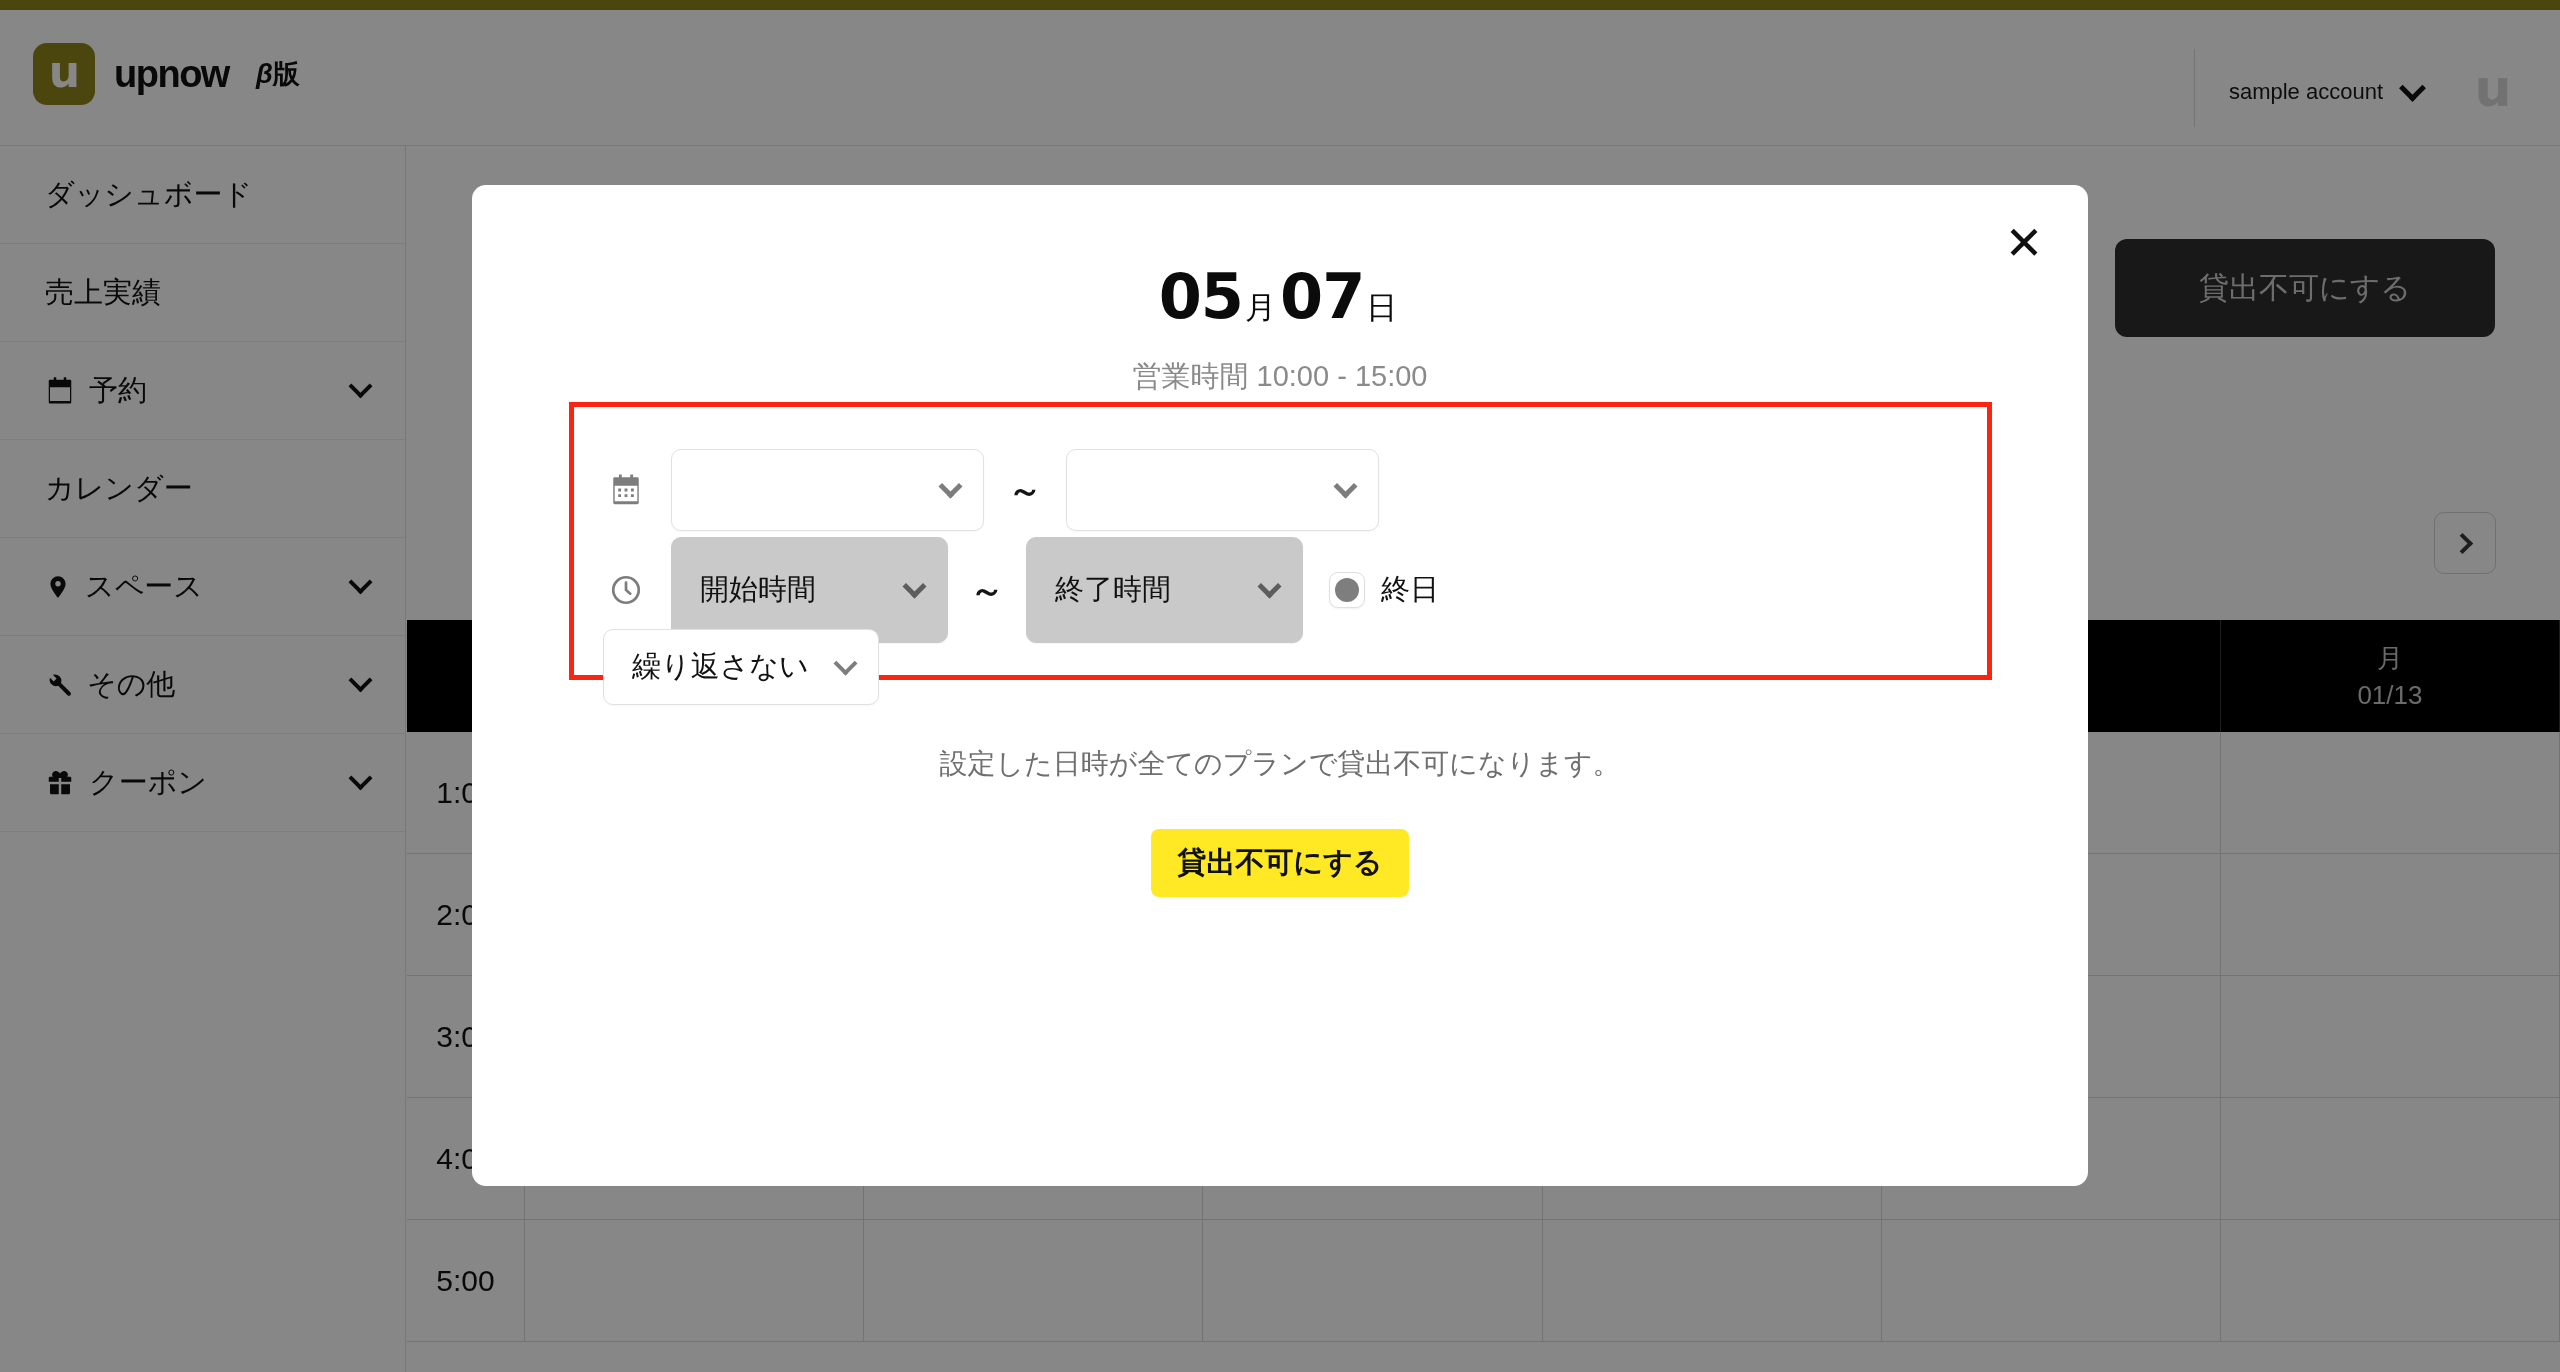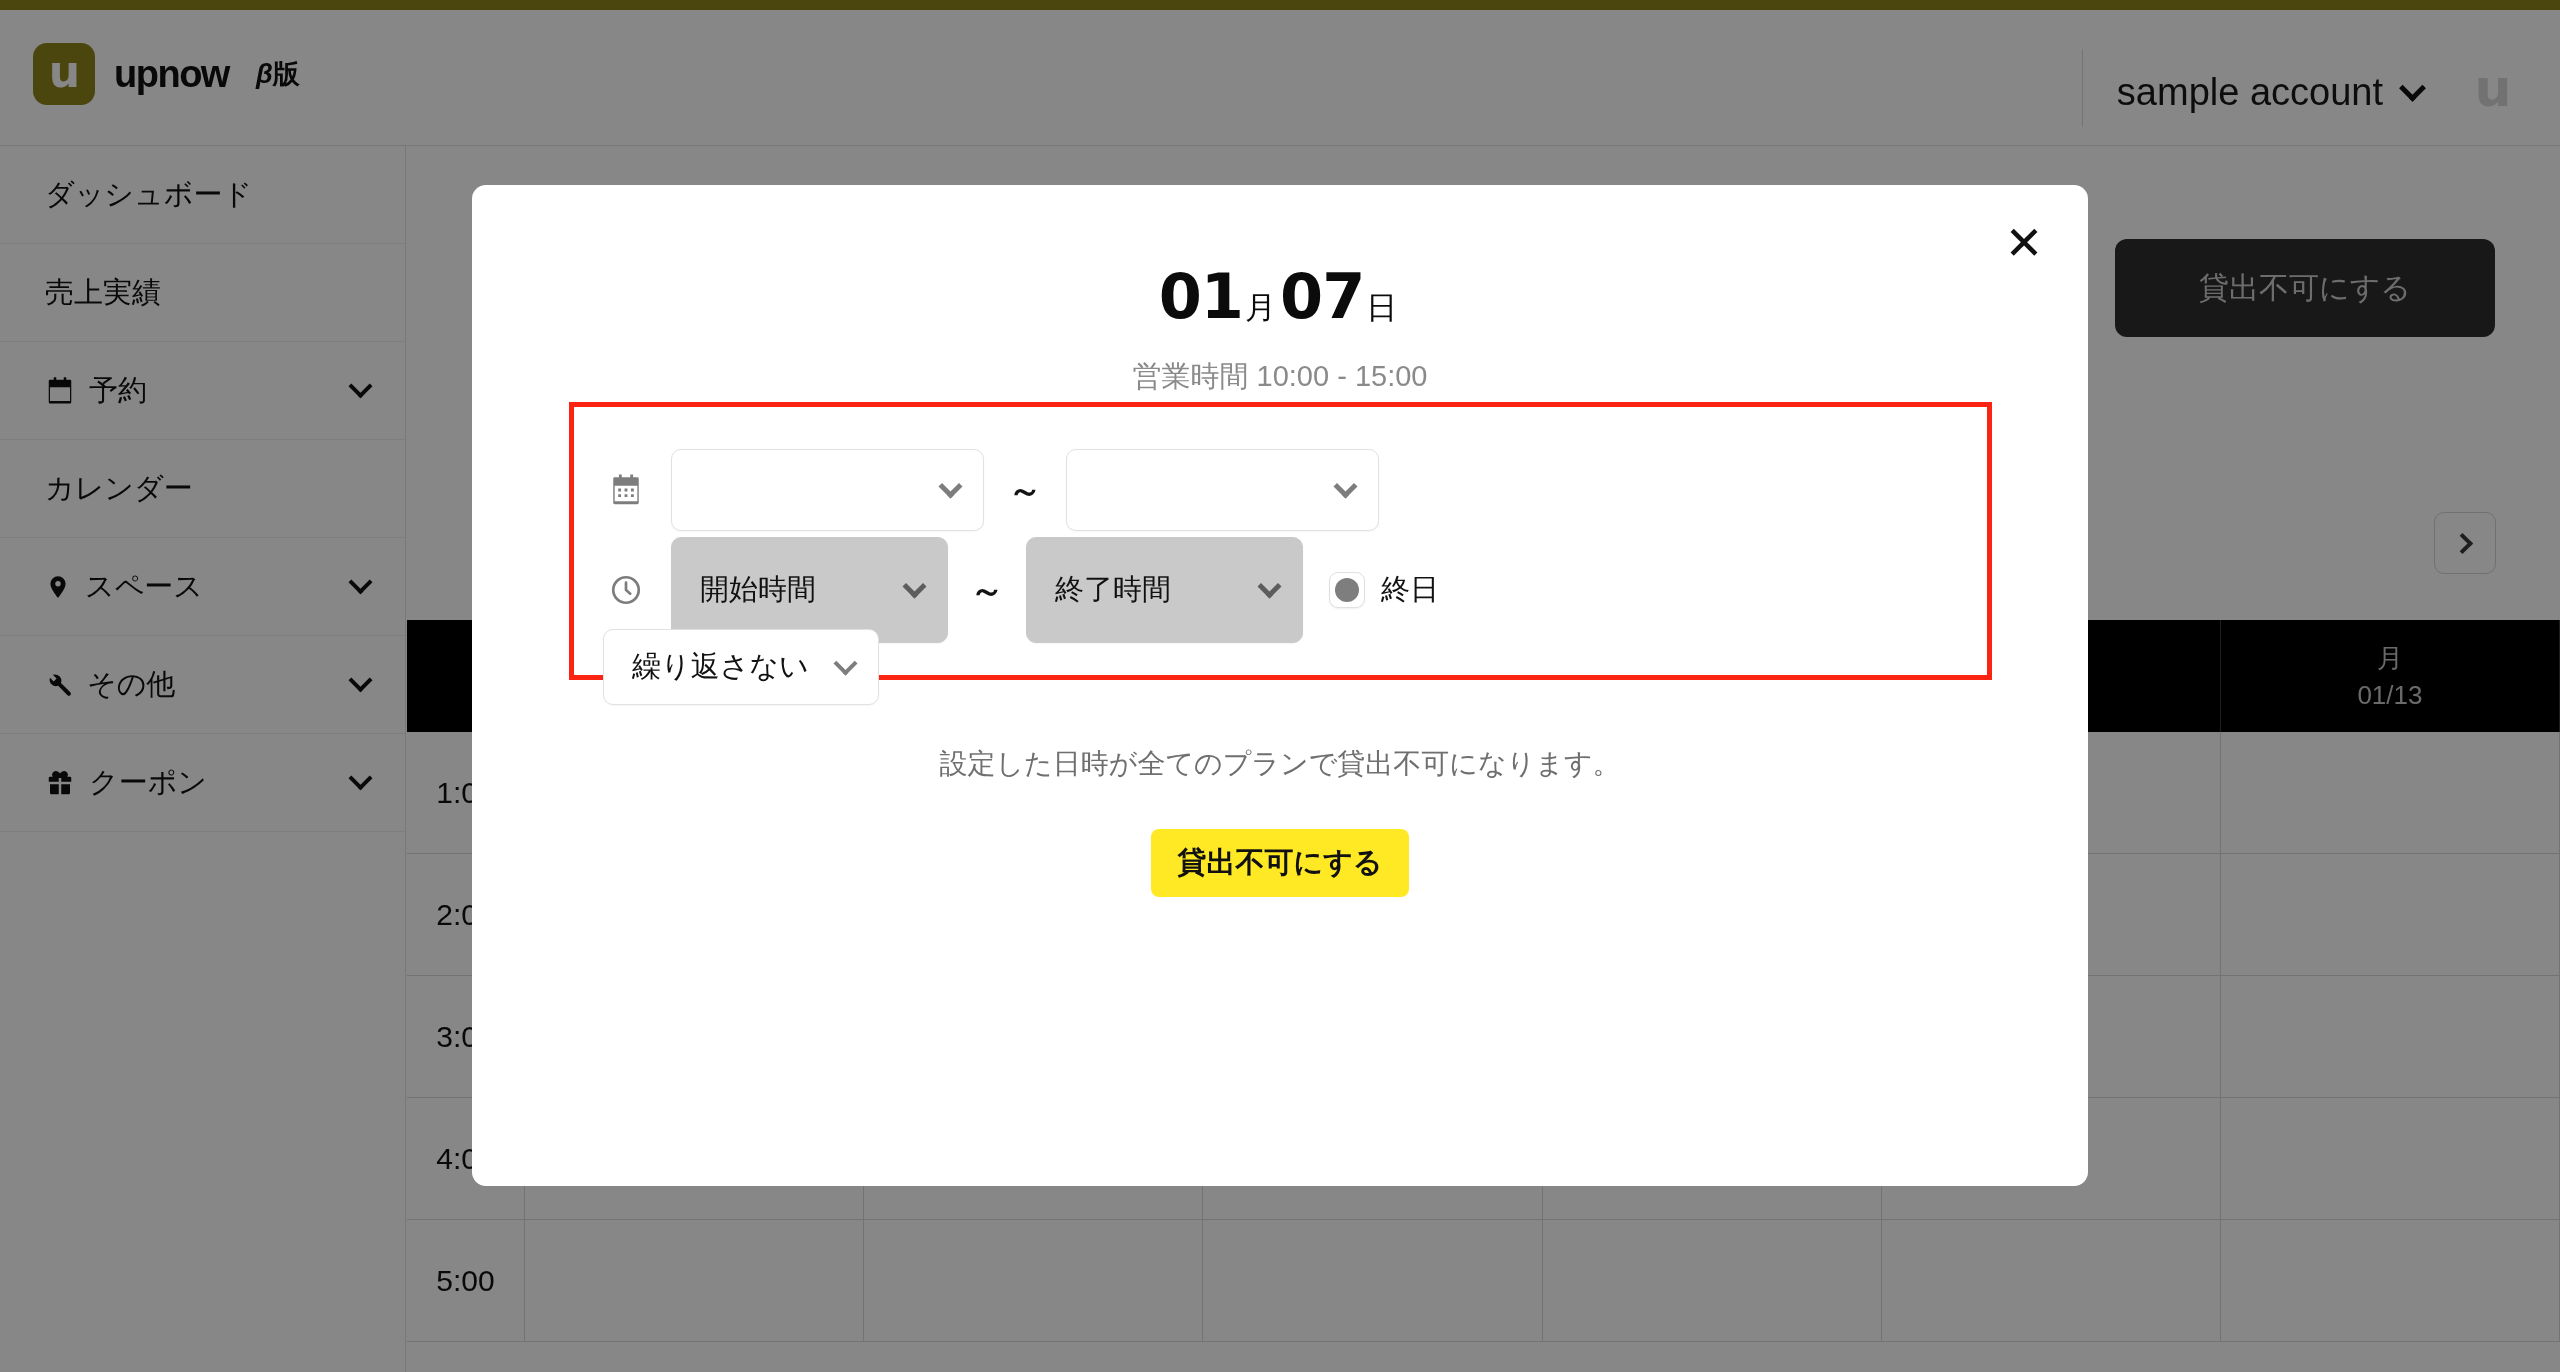--- a/index.html
+++ b/index.html
@@ -48,21 +48,21 @@
   }
   .brand-beta .kanji { font-style: normal; }
 
   .header-right {
     position: absolute; right: 0; top: 10px; height: 136px;
     display: flex; align-items: center;
   }
   .header-divider { width: 1px; height: 78px; background: #dcdcdc; }
   .account {
     display: flex; align-items: center; gap: 20px;
-    padding: 0 34px; font-size: 38px; color: #1a1a1a;
+    padding: 0 34px; font-size: 22px; color: #1a1a1a;
     white-space: nowrap;
     margin-top: 8px;
   }
   .chev-down {
     display: inline-block; width: 19px; height: 19px;
     border-right: 5px solid #111; border-bottom: 5px solid #111;
     transform: rotate(45deg) translate(-3px,-3px);
   }
   .avatar-u {
     width: 74px; height: 74px; margin-right: 30px;
@@ -413,21 +413,21 @@
     </div>
   </div>
 
   <div id="scrim"></div>
 
   <div class="modal-box">
 
     <button class="modal-close">✕</button>
 
     <div class="modal-date">
-      <span class="big">01</span><span class="unit">月</span><span class="big">07</span><span class="unit">日</span>
+      <span class="big">05</span><span class="unit">月</span><span class="big">07</span><span class="unit">日</span>
     </div>
 
     <div class="modal-hours">営業時間 10:00 - 15:00</div>
 
     <div class="redbox">
 
       <div class="row row-date">
         <span class="lead-ico">
           <svg width="34" height="34" viewBox="0 0 24 24" fill="#7d7d7d">
               <path d="M7 1h2v2h6V1h2v2h3a1 1 0 011 1v17a1 1 0 01-1 1H4a1 1 0 01-1-1V4a1 1 0 011-1h3V1zm13 8H4v11h16V9zM6.5 11h2v2h-2v-2zm4.5 0h2v2h-2v-2zm4.5 0h2v2h-2v-2zM6.5 15h2v2h-2v-2zm4.5 0h2v2h-2v-2zm4.5 0h2v2h-2v-2z"></path>

